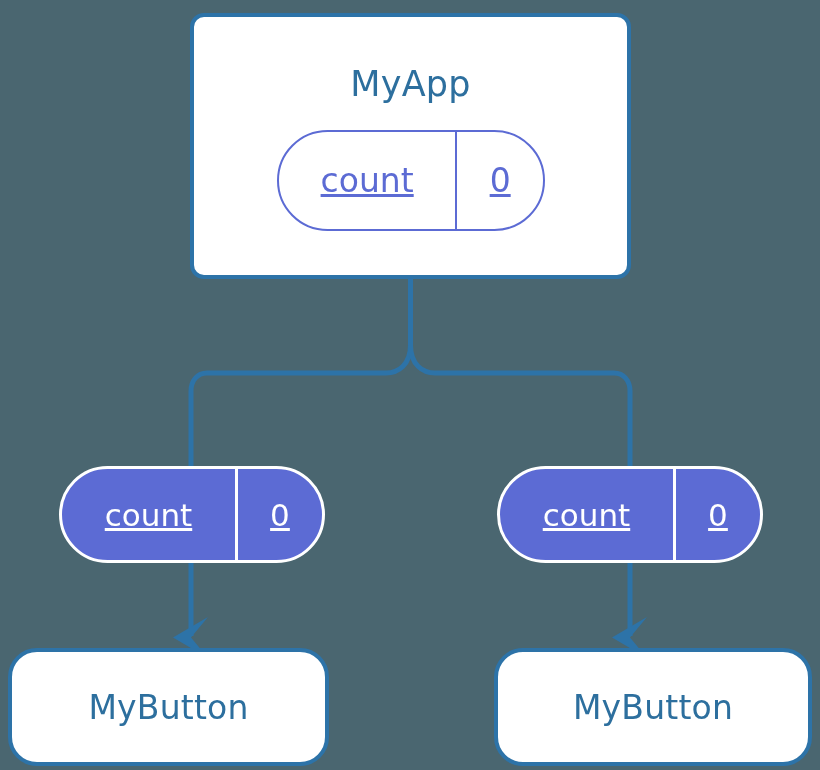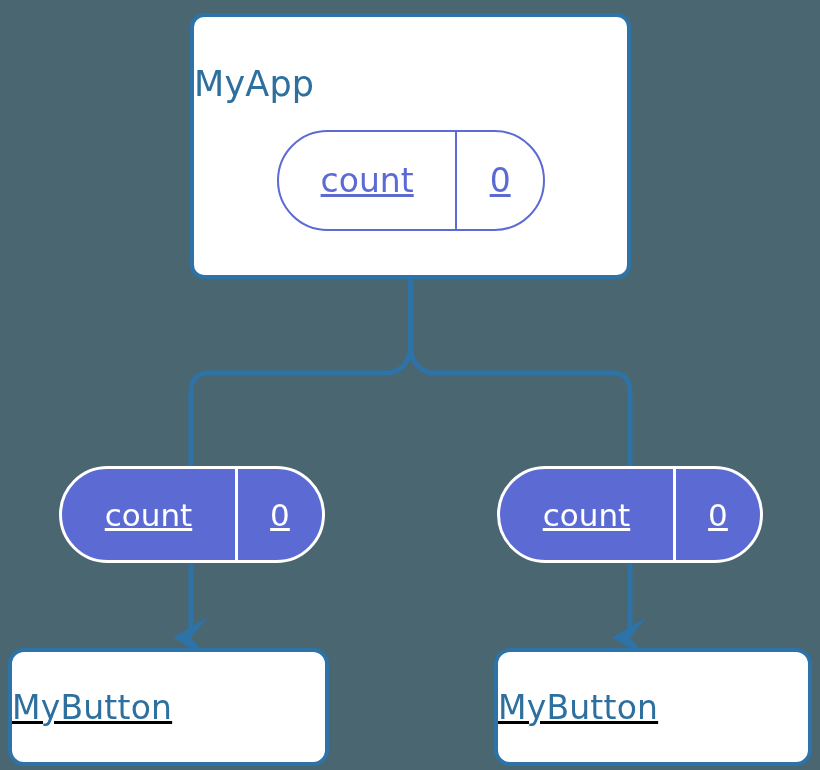--- a/index.html
+++ b/index.html
@@ -33,21 +33,21 @@
 
   
   .component-box {
     position: absolute;
     box-sizing: border-box;
     background: #ffffff;
     border: 4px solid #2d73a8;
     border-radius: 14px;
     display: flex;
     flex-direction: column;
-    align-items: flex-start;
+    align-items: center;
     z-index: 3;
   }
   .component-title {
     color: #2d6f9e;
     letter-spacing: 0.2px;
     white-space: nowrap;
   }
 
   #app-box {
     left: 190px;
@@ -57,22 +57,21 @@
     justify-content: flex-start;
     padding-top: 47px;
   }
   #app-box .component-title {
     font-size: 35px;
   }
 
   .button-box {
     height: 118px;
     justify-content: center;
-    border-radius: 16px;
-    text-decoration: underline;
+    border-radius: 29px;
   }
   .button-box .component-title {
     font-size: 33px;
   }
   #btn-box-left {
     left: 8px;
     top: 648px;
     width: 321px;
   }
   #btn-box-right {

